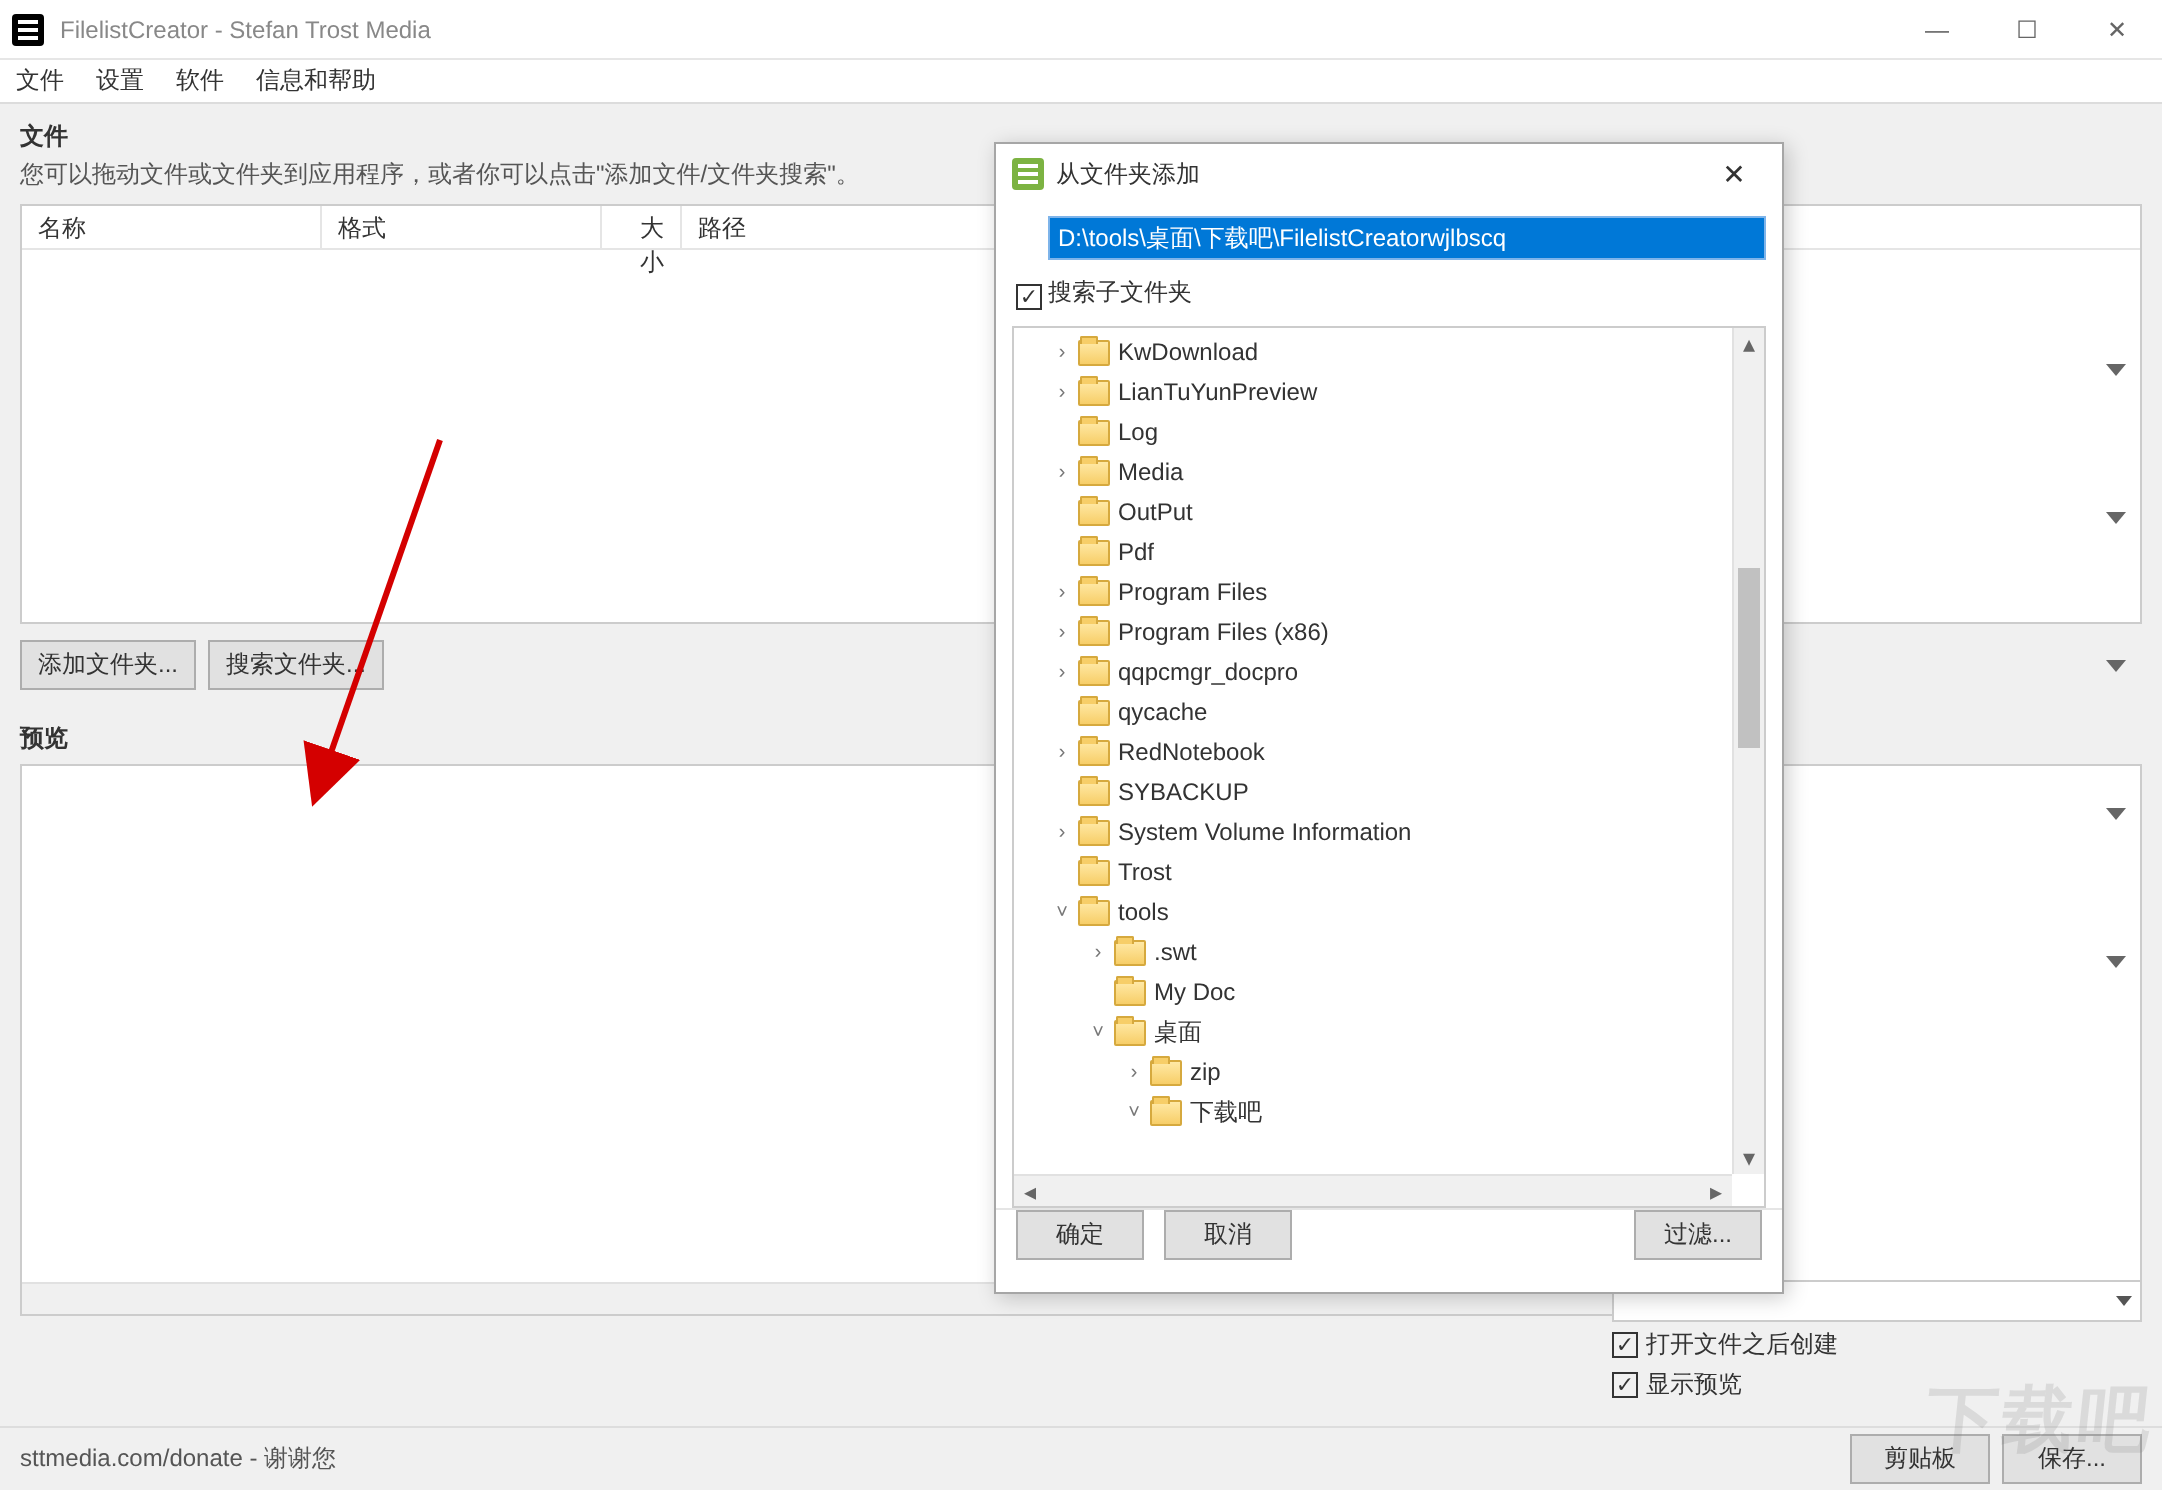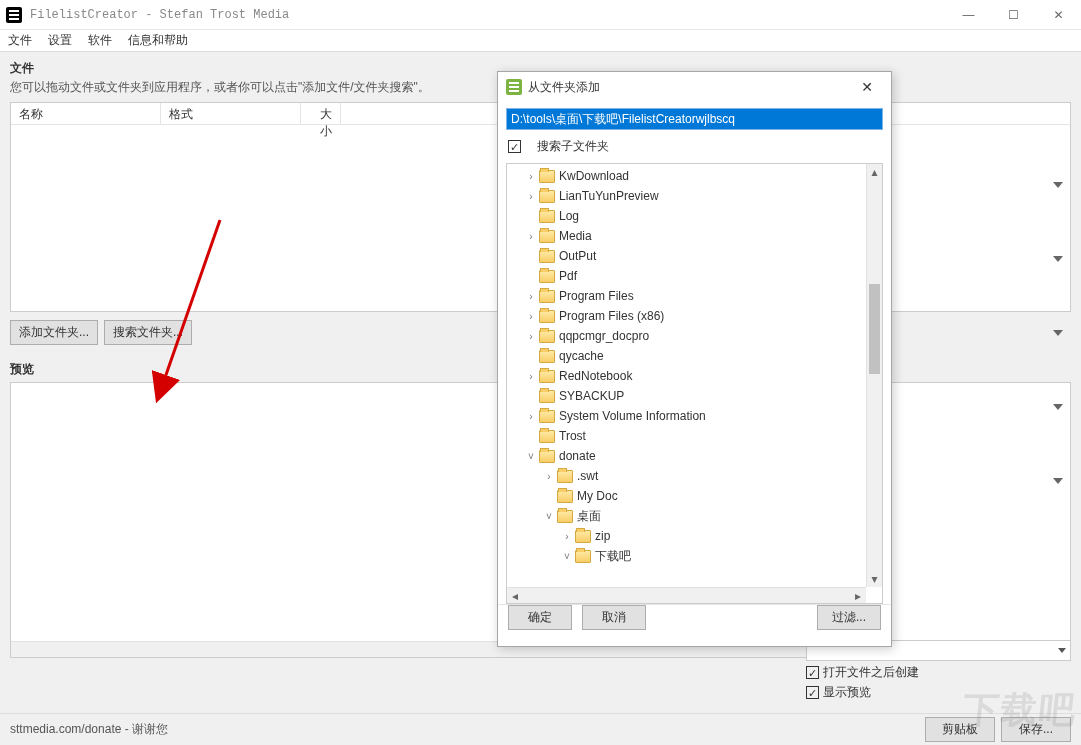--- a/index.html
+++ b/index.html
@@ -1,21 +1,21 @@
 <!DOCTYPE html>
 <html><head>
 <meta charset="utf-8">
 <style>
   * { box-sizing: border-box; font-family: "Microsoft YaHei", "Segoe UI", Tahoma, sans-serif; font-size: 12px; }
   body { margin: 0; width: 1081px; height: 745px; background: #f0f0f0; position: relative; overflow: hidden; color: #333; }
 
   
   .titlebar { height: 30px; background: #fff; border-bottom: 1px solid #e6e6e6; display: flex; align-items: center; padding-left: 6px; }
   .app-icon { width: 16px; height: 16px; margin-right: 8px; }
-  .title-text { color: #888; flex: 1; font-family: Liberation Mono, monospace; }
+  .title-text { color: #888; flex: 1; }
   .winbtns { display: flex; height: 100%; }
   .winbtn { width: 45px; display: flex; align-items: center; justify-content: center; color: #666; }
 
   
   .menubar { height: 22px; background: #fff; display: flex; align-items: center; padding-left: 8px; gap: 16px; color: #333; border-bottom: 1px solid #dcdcdc; }
   .menubar span { cursor: default; }
 
   
   .content { position: absolute; top: 52px; left: 0; right: 0; bottom: 0; background: #f0f0f0; }
 
@@ -53,23 +53,23 @@
   .statusbar { position: absolute; bottom: 0; left: 0; right: 0; height: 32px; display: flex; align-items: center; padding: 0 10px; color: #555; border-top: 1px solid #ddd; }
   .statusbar .spacer { flex: 1; }
   .statusbar .btn { min-width: 70px; text-align: center; margin-left: 6px; }
 
   
   .dialog { position: absolute; left: 497px; top: 71px; width: 395px; height: 576px; background: #fff; border: 1px solid #a6a6a6; box-shadow: 2px 2px 10px rgba(0,0,0,0.2); display: flex; flex-direction: column; }
   .dlg-title { height: 30px; display: flex; align-items: center; padding: 0 8px; background: #fff; }
   .dlg-title .t { flex: 1; color: #333; }
   .dlg-close { width: 32px; text-align: center; color: #333; font-size: 14px; }
   .dlg-body { flex: 1; padding: 6px 8px 0 8px; display: flex; flex-direction: column; }
-  .dlg-path { border: 1px solid #7eb4ea; background: #0078d7; color: #fff; padding: 10px 4px; height: 22px; display: flex; align-items: center; }
+  .dlg-path { border: 1px solid #7eb4ea; background: #0078d7; color: #fff; padding: 10px 4px; height: 22px; display: flex; align-items: center; margin-left: 18px; }
   .dlg-path span { background: #0078d7; }
-  .dlg-check-row { display: flex; align-items: center; gap: 16px; padding: 8px 2px; }
+  .dlg-check-row { display: flex; align-items: flex-end; gap: 3px; padding: 8px 2px; }
   .tree-wrap { flex: 1; border: 1px solid #ccc; position: relative; overflow: hidden; }
   .tree { position: absolute; top: 0; left: 0; right: 16px; bottom: 16px; overflow: hidden; padding-top: 2px; }
   .tree-scroll-v { position: absolute; right: 0; top: 0; bottom: 16px; width: 16px; background: #f0f0f0; border-left: 1px solid #e1e1e1; }
   .tree-scroll-v .thumb { position: absolute; left: 2px; right: 2px; top: 120px; height: 90px; background: #c1c1c1; }
   .tree-scroll-v .arr { position: absolute; left: 0; right: 0; height: 16px; display: flex; align-items: center; justify-content: center; color: #666; }
   .tree-scroll-v .arr.up { top: 0; }
   .tree-scroll-v .arr.dn { bottom: 0; }
   .tree-scroll-h { position: absolute; left: 0; right: 16px; bottom: 0; height: 16px; background: #f0f0f0; border-top: 1px solid #e1e1e1; }
   .tree-scroll-h .arr { position: absolute; top:0; bottom:0; width:16px; display:flex; align-items:center; justify-content:center; color:#666; }
   .tree-scroll-h .arr.l { left:0; } .tree-scroll-h .arr.r { right:0; }
@@ -120,20 +120,21 @@
 <div class="content">
 
   <div class="panel-label">文件</div>
   <div class="panel-hint">您可以拖动文件或文件夹到应用程序，或者你可以点击"添加文件/文件夹搜索"。</div>
 
   <div class="filelist-box">
     <div class="fl-header">
       <div class="col-name">名称</div>
       <div class="col-fmt">格式</div>
       <div class="col-size">大小</div>
+      <div class="col-path">路径</div>
     </div>
   </div>
 
   <div class="btn-row">
     <button class="btn">添加文件夹...</button>
     <button class="btn">搜索文件夹...</button>
   </div>
 
   <div class="preview-label">预览</div>
   <div class="preview-box">
@@ -269,21 +270,21 @@
             <span class="tlabel">System Volume Information</span>
           </div>
           <div class="tree-row ind0">
             <span class="exp"></span>
             <span class="folder"></span>
             <span class="tlabel">Trost</span>
           </div>
           <div class="tree-row ind0">
             <span class="exp">˅</span>
             <span class="folder"></span>
-            <span class="tlabel">donate</span>
+            <span class="tlabel">tools</span>
           </div>
           <div class="tree-row ind1">
             <span class="exp">›</span>
             <span class="folder"></span>
             <span class="tlabel">.swt</span>
           </div>
           <div class="tree-row ind1">
             <span class="exp"></span>
             <span class="folder"></span>
             <span class="tlabel">My Doc</span>

